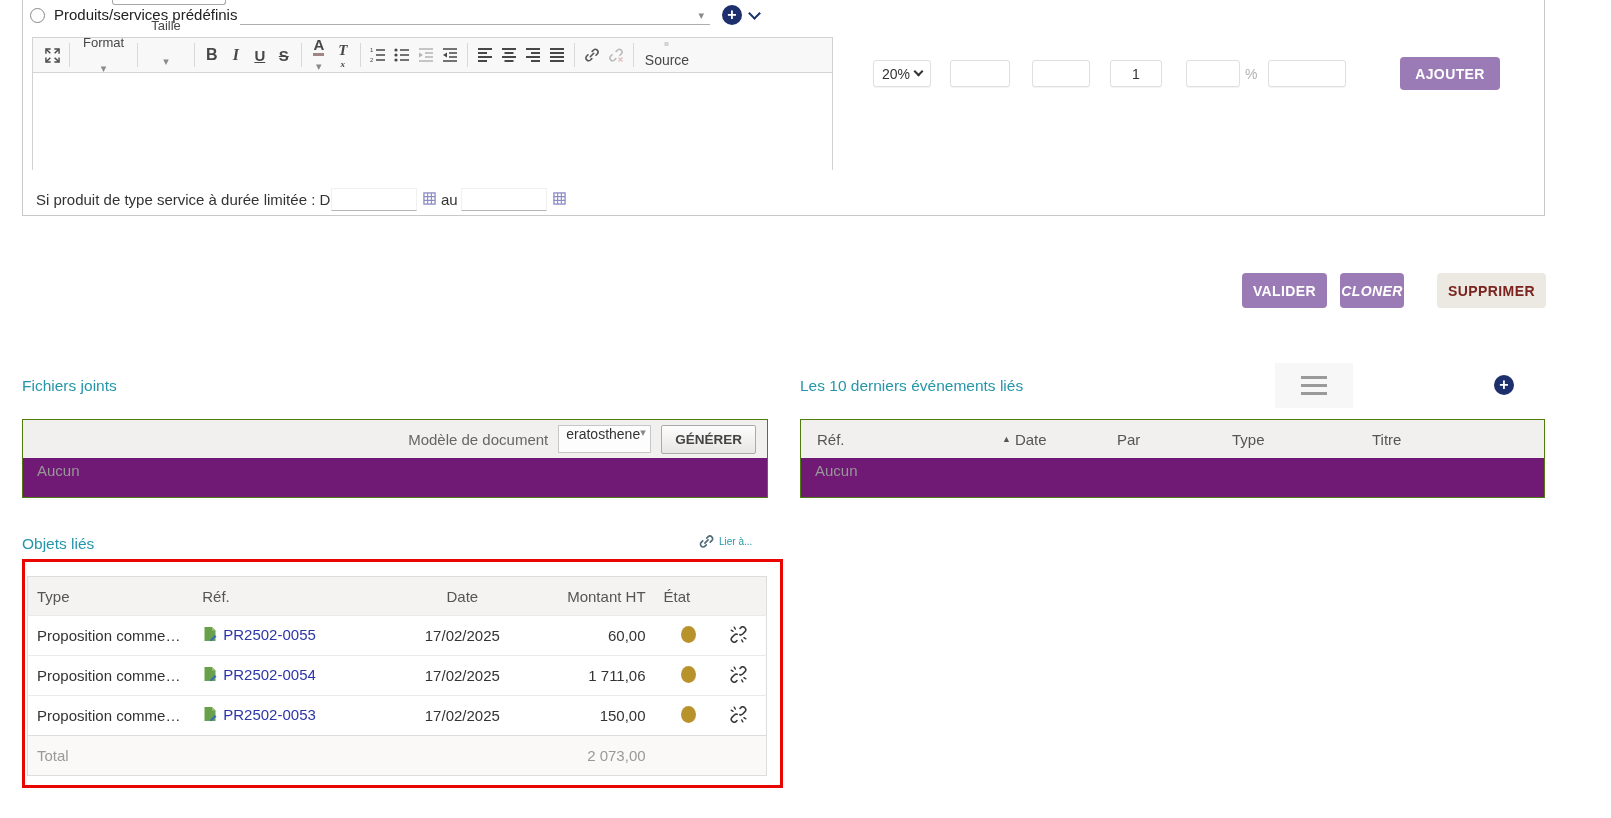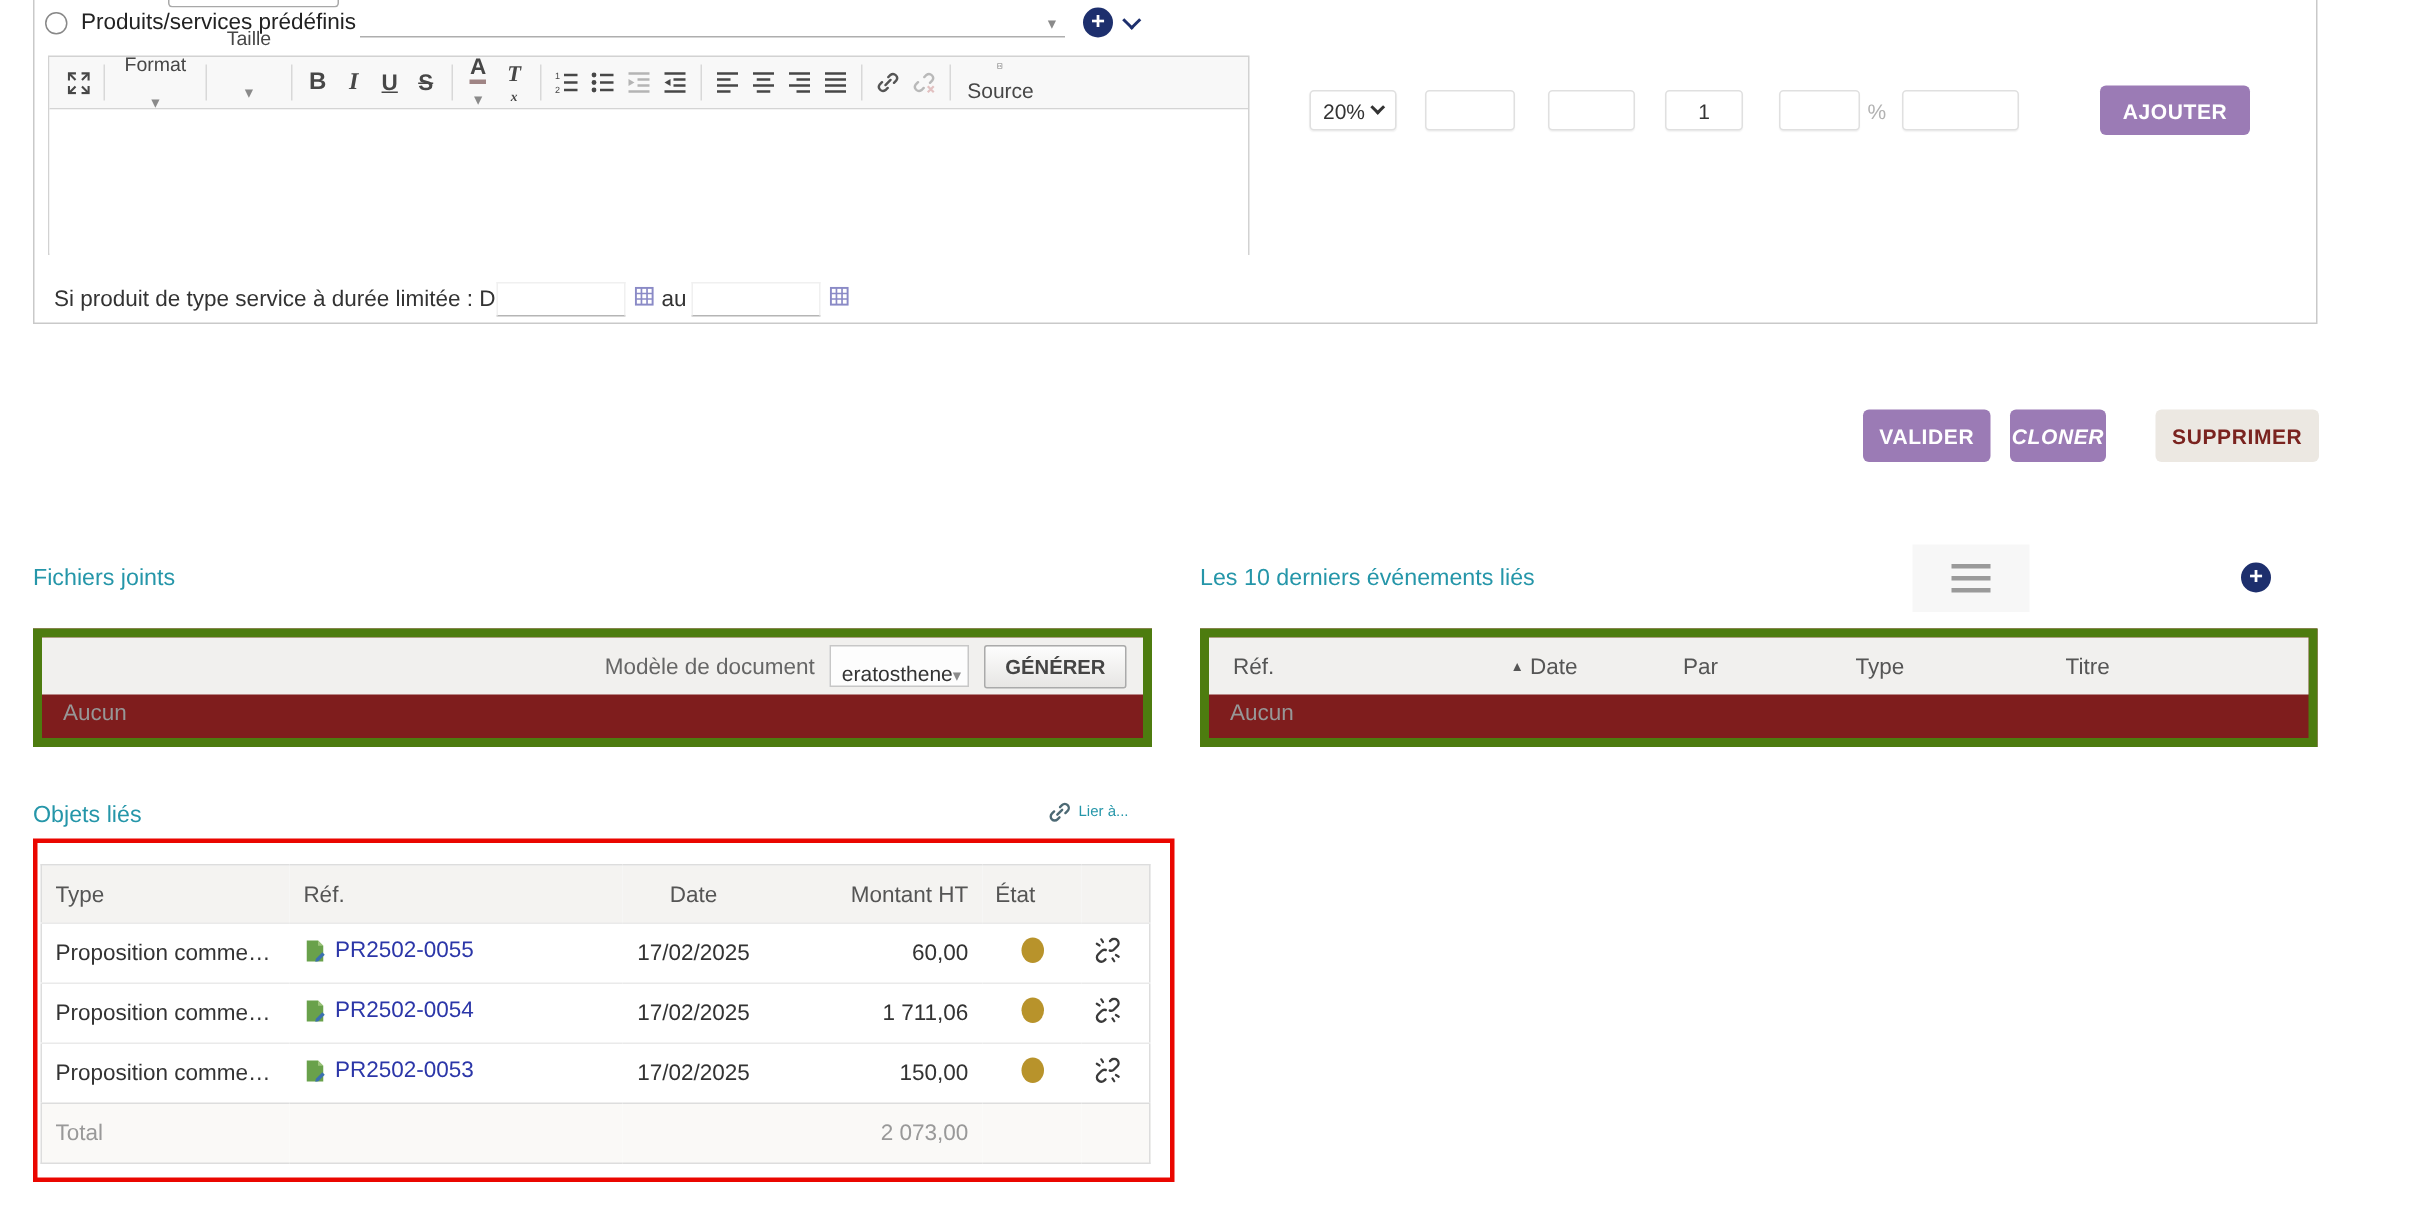--- a/index.html
+++ b/index.html
@@ -44,26 +44,26 @@
   .mini-sel .car { width:7px; height:7px; border-right:2px solid #333; border-bottom:2px solid #333; transform:rotate(45deg); margin-top:-4px; }
   .btn { display:flex; align-items:center; justify-content:center; border:none; border-radius:4px;
     font-family:"Liberation Sans", sans-serif; font-weight:bold; font-size:14px; letter-spacing:.4px; cursor:pointer; }
   .btn-purple { background:#9b7bb5; color:#fff; }
   .btn-delete { background:#ece8e2; color:#7a231f; }
   .underline-inp { background:#fff; border:1px solid #f0f0f0; border-bottom:1px solid #b5b5b5; height:23px; width:86px; }
   .svc-label { font-size:15px; color:#333; }
 
   
   .sec-title { font-size:15.5px; color:#2596a9; }
-  .tbl { border:6px solid #4d7c0f; background:#7f1d1d; }
+  .tbl { border:1px solid #4d7c0f; background:#701a75; }
   .tbl-head { background:#f1f0ee; display:flex; align-items:center; color:#555; font-size:15px; }
   .empty-row { display:flex; align-items:center; color:#979797; font-size:15px; padding-left:14px; height:24px; }
   .gen-btn { height:29px; padding:0 13px; background:linear-gradient(#fdfdfd,#e7e6e4); border:1px solid #aaa; border-radius:2px;
     font-family:"Liberation Sans", sans-serif; font-weight:bold; font-size:13.5px; color:#444; cursor:pointer; }
-  .doc-sel { display:flex; align-items:flex-end; justify-content:space-between; width:93px; height:28px; padding:0 7px;
+  .doc-sel { display:flex; align-items:flex-start; justify-content:space-between; width:93px; height:28px; padding:0 7px;
     background:#fdfdfd; border:1px solid #c7c7c7; font-size:14px; color:#333; cursor:pointer; }
   .burger { display:flex; flex-direction:column; gap:5px; align-items:center; justify-content:center; background:#f7f7f7; cursor:pointer; }
   .burger i { display:block; width:26px; height:3px; background:#9a9a9a; }
   .link-teal { color:#2596a9; font-size:10px; display:flex; align-items:center; gap:5px; cursor:pointer; }
 
   
   .red-box { border:3px solid #ea0600; }
   .lo-table { width:740px; border:1px solid #ddd; border-collapse:collapse; font-size:15px; background:#fff; }
   .lo-table th { background:#f4f3f1; color:#555; font-weight:normal; height:39px; text-align:left; padding:0 9px; }
   .lo-table td { height:40px; padding:0 9px; border-top:1px solid #eaeaea; color:#333; }

